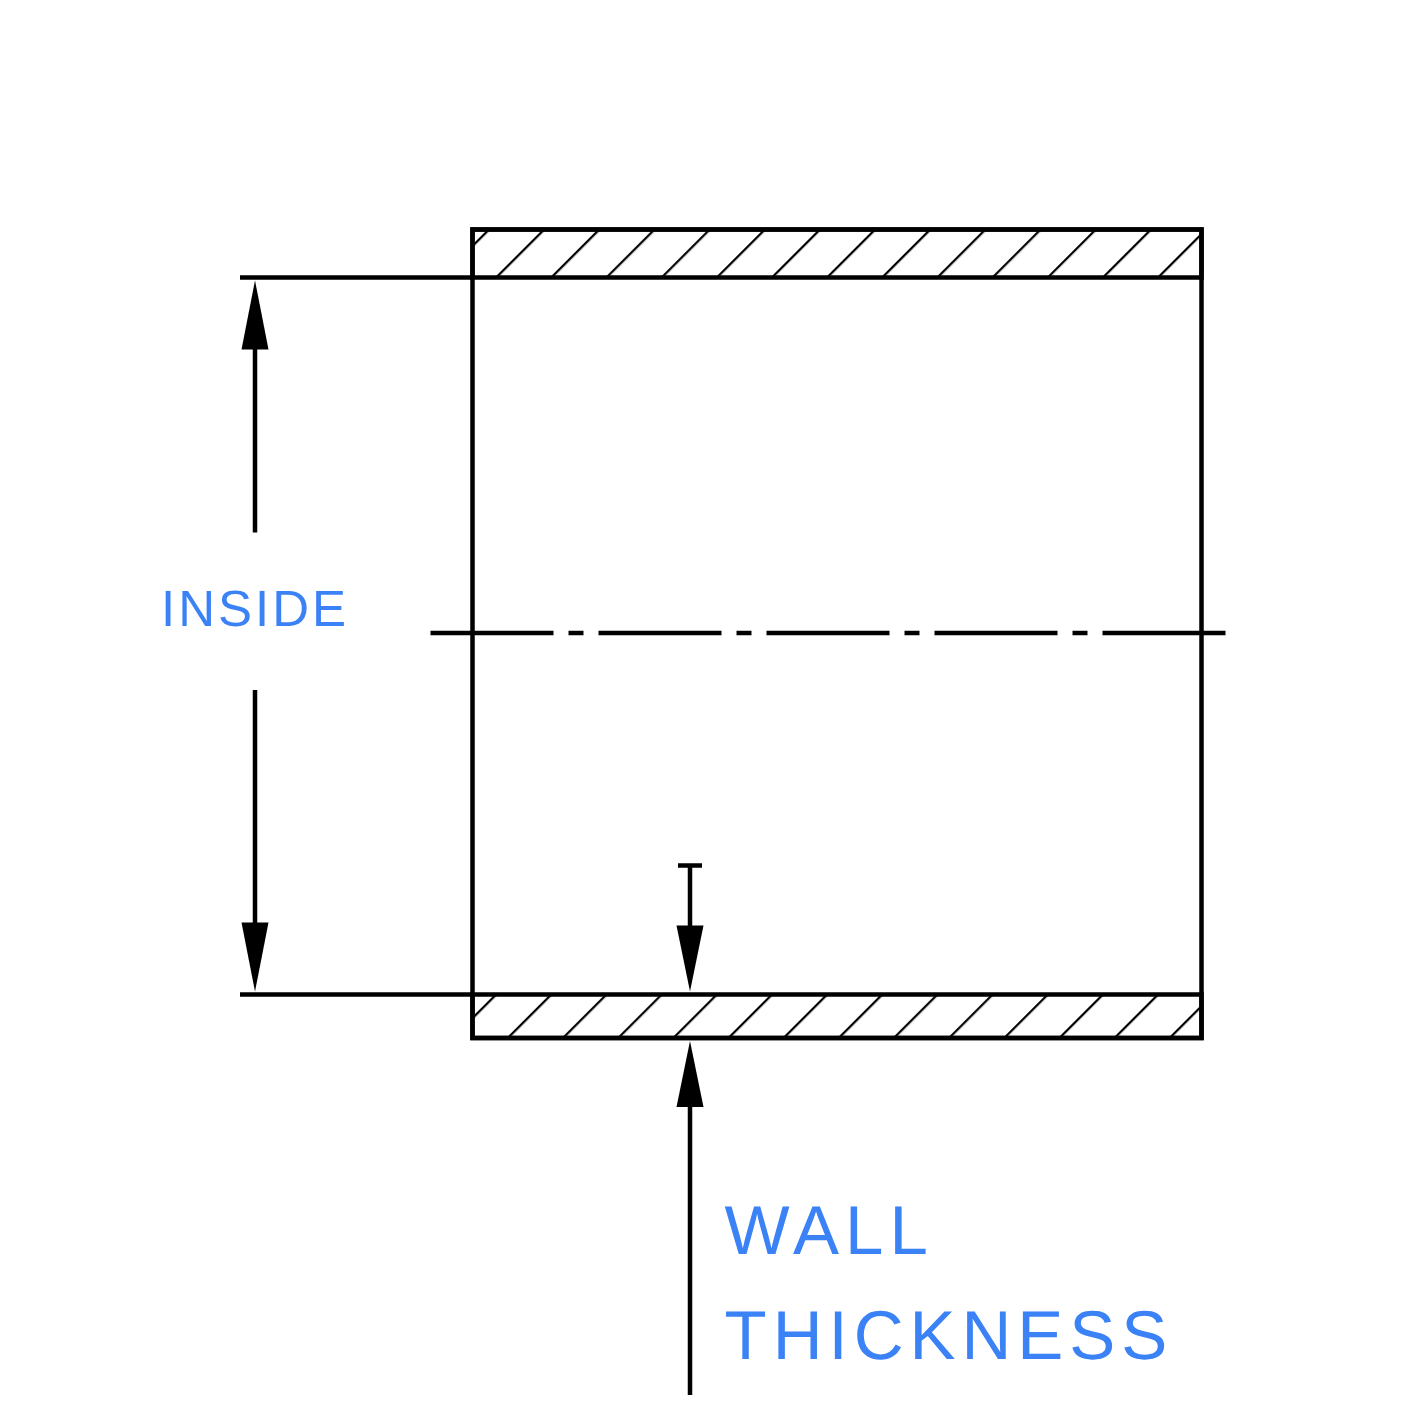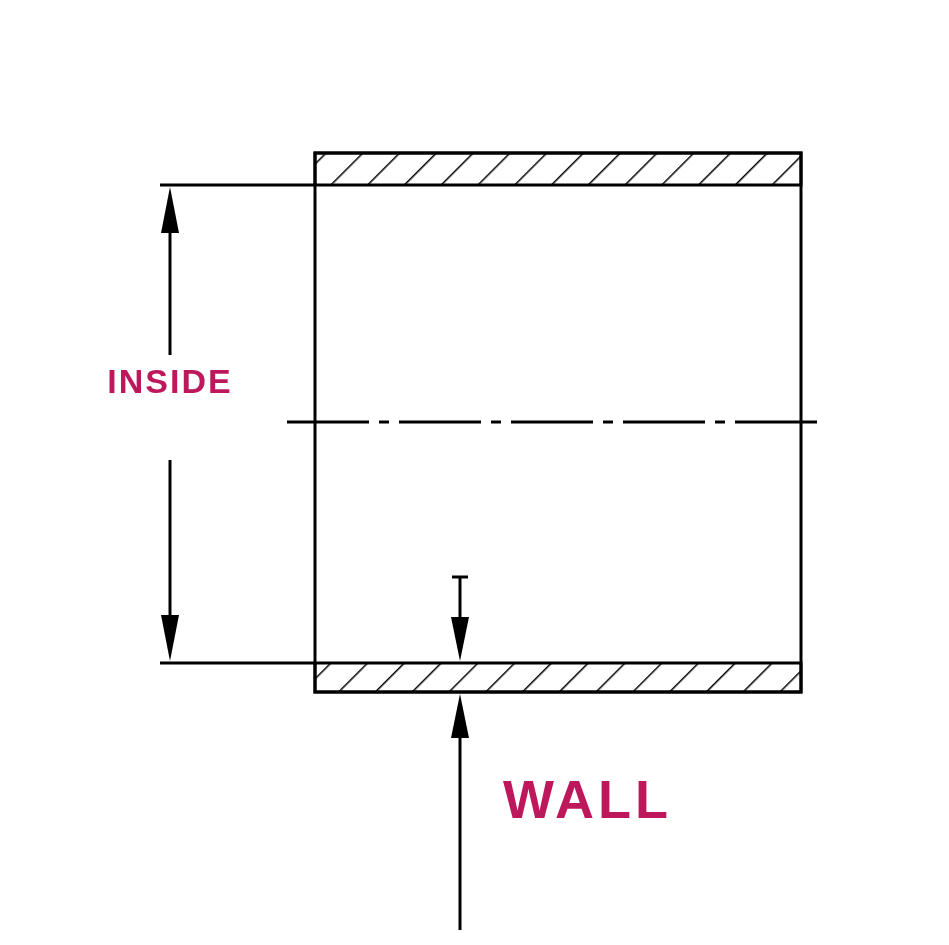--- a/index.html
+++ b/index.html
@@ -15,37 +15,38 @@
     overflow: hidden;
     font-family: "Liberation Sans", sans-serif;
   }
   #drawing {
     position: absolute;
     left: 0;
     top: 0;
   }
   .label {
     position: absolute;
-    color: #be185d;
-    font-weight: 700;
+    color: #3b82f6;
+    font-weight: 400;
     white-space: nowrap;
     line-height: 1;
+    margin-top: 25px;
   }
   .label-id {
     width: 340px;
     left: 0px;
     text-align: center;
     font-size: 34px;
     letter-spacing: 2px;
   }
   #id-line1 { top: 364px; }
   #id-line2 { top: 420px; }
   .label-wt {
-    left: 503px;
-    font-size: 54px;
+    left: 483px;
+    font-size: 46px;
     letter-spacing: 4px;
   }
   #wt-line1 { top: 772px; }
   #wt-line2 { top: 842px; }
 </style>
 </head>
 <body>
 
 <div id="canvas">
 
@@ -83,14 +84,15 @@
       <polygon points="460,661 451,617 469,617" fill="#000000"></polygon>
 
       <polygon points="460,694 451,738 469,738" fill="#000000"></polygon>
       <line x1="460" y1="736" x2="460" y2="930" stroke="#000000" stroke-width="3"></line>
     </g>
   </svg>
 
   <div id="id-line1" class="label label-id">INSIDE</div>
 
   <div id="wt-line1" class="label label-wt">WALL</div>
+  <div id="wt-line2" class="label label-wt">THICKNESS</div>
 
 </div>
 
 </body></html>

